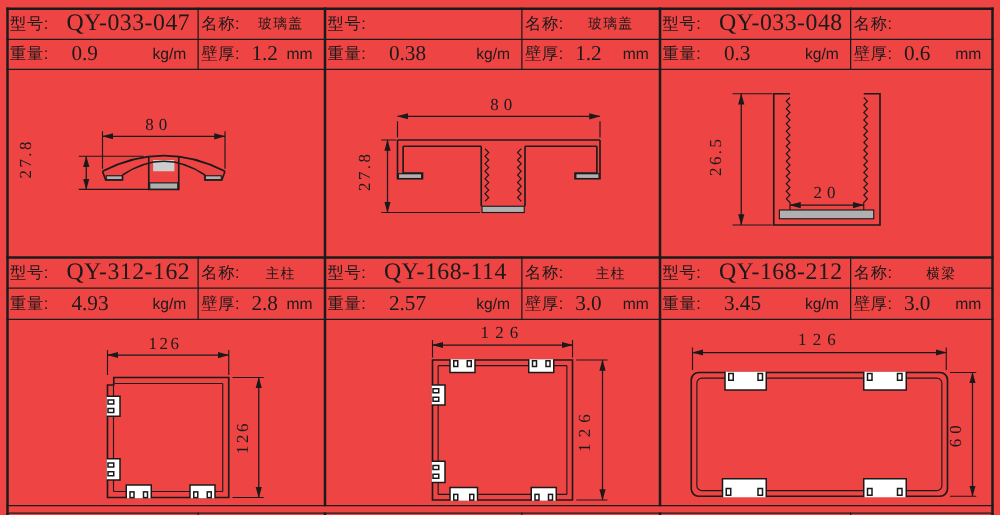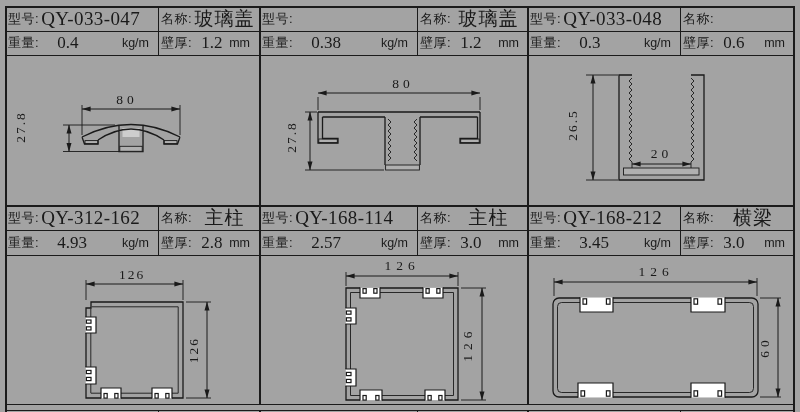--- a/index.html
+++ b/index.html
@@ -1,25 +1,25 @@
 <!DOCTYPE html>
 <html><head>
 <meta charset="utf-8">
 <style>
   html,body{margin:0;padding:0;background:#fff;}
-  .page{position:relative;width:800px;height:412px;background:#a3a3a3;overflow:hidden;
+  .page{position:relative;width:800px;height:412px;background:#ef4444;overflow:hidden;
         font-family:"Liberation Sans",sans-serif;color:#1a1a1a;}
   .gl{position:absolute;background:#1b1b1b;}
   .fld{position:absolute;display:flex;align-items:center;white-space:nowrap;overflow:hidden;}
   .lab{font-size:13px;letter-spacing:0.5px;}
-  .model{font-family:"Liberation Serif",serif;font-size:19px;letter-spacing:0.4px;margin-left:2px;}
+  .model{font-family:"Liberation Serif",serif;font-size:19px;letter-spacing:0.4px;margin-left:14px;}
   .wval{font-family:"Liberation Serif",serif;font-size:17px;margin-left:18px;}
   .tval{font-family:"Liberation Serif",serif;font-size:17px;margin-left:9px;}
   .unit{font-weight:normal;font-size:12.5px;margin-left:auto;margin-right:7px;font-family:"Liberation Sans",sans-serif;}
-  .name{flex:1;text-align:center;font-size:19px;letter-spacing:1px;}
+  .name{flex:1;text-align:center;font-size:11px;letter-spacing:1px;}
   svg.draw{position:absolute;overflow:visible;}
   svg text{font-family:"Liberation Serif",serif;font-size:13.5px;fill:#1a1a1a;}
   .prof{stroke:#1a1a1a;stroke-width:1.3;fill:none;stroke-linejoin:miter;}
   .inner{stroke:#1a1a1a;stroke-width:0.9;fill:none;}
   .dim{stroke:#1a1a1a;stroke-width:1;fill:none;}
   .ext{stroke:#1a1a1a;stroke-width:0.9;fill:none;}
   .fillg{fill:#b0b0b0;stroke:#1a1a1a;stroke-width:0.9;}
   .shade{fill:#cdcdcd;stroke:none;}
   .wcav{fill:#ffffff;stroke:#1a1a1a;stroke-width:1.2;}
 </style>
@@ -31,21 +31,21 @@
   <div class="fld" style="left:8px;top:7px;width:148px;height:23px">
     <span class="lab">型号:</span>
     <span class="model">QY-033-047</span>
   </div>
   <div class="fld" style="left:161px;top:7px;width:96px;height:23px">
     <span class="lab">名称:</span>
     <span class="name">玻璃盖</span>
   </div>
   <div class="fld" style="left:8px;top:31.5px;width:148px;height:22.5px">
     <span class="lab">重量:</span>
-    <span class="wval">0.4</span>
+    <span class="wval">0.9</span>
     <span class="unit">kg/m</span>
   </div>
   <div class="fld" style="left:161px;top:31.5px;width:96px;height:22.5px">
     <span class="lab">壁厚:</span>
     <span class="tval">1.2</span>
     <span class="unit">mm</span>
   </div>
 
   <div class="fld" style="left:262px;top:7px;width:153px;height:23px">
     <span class="lab">型号:</span>

